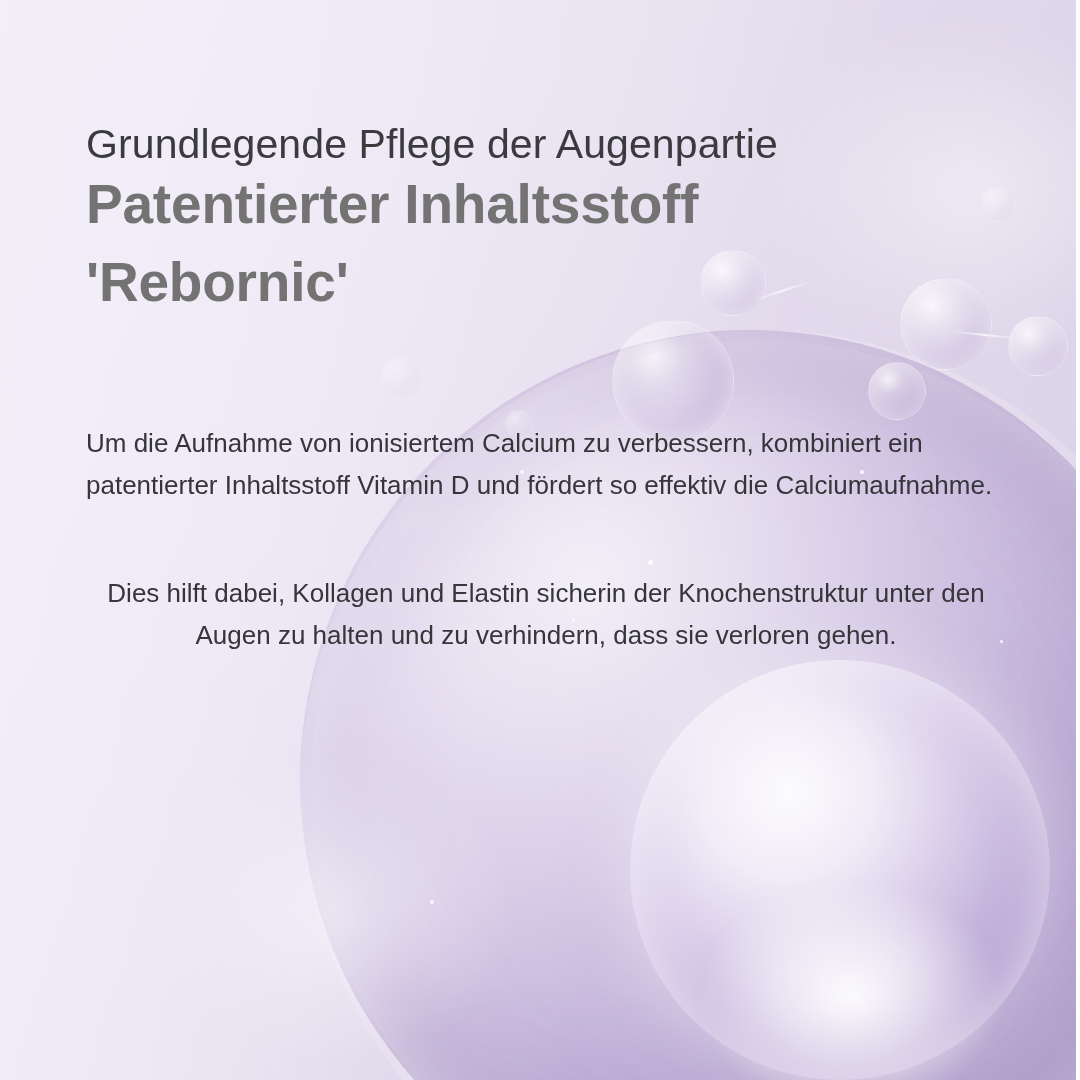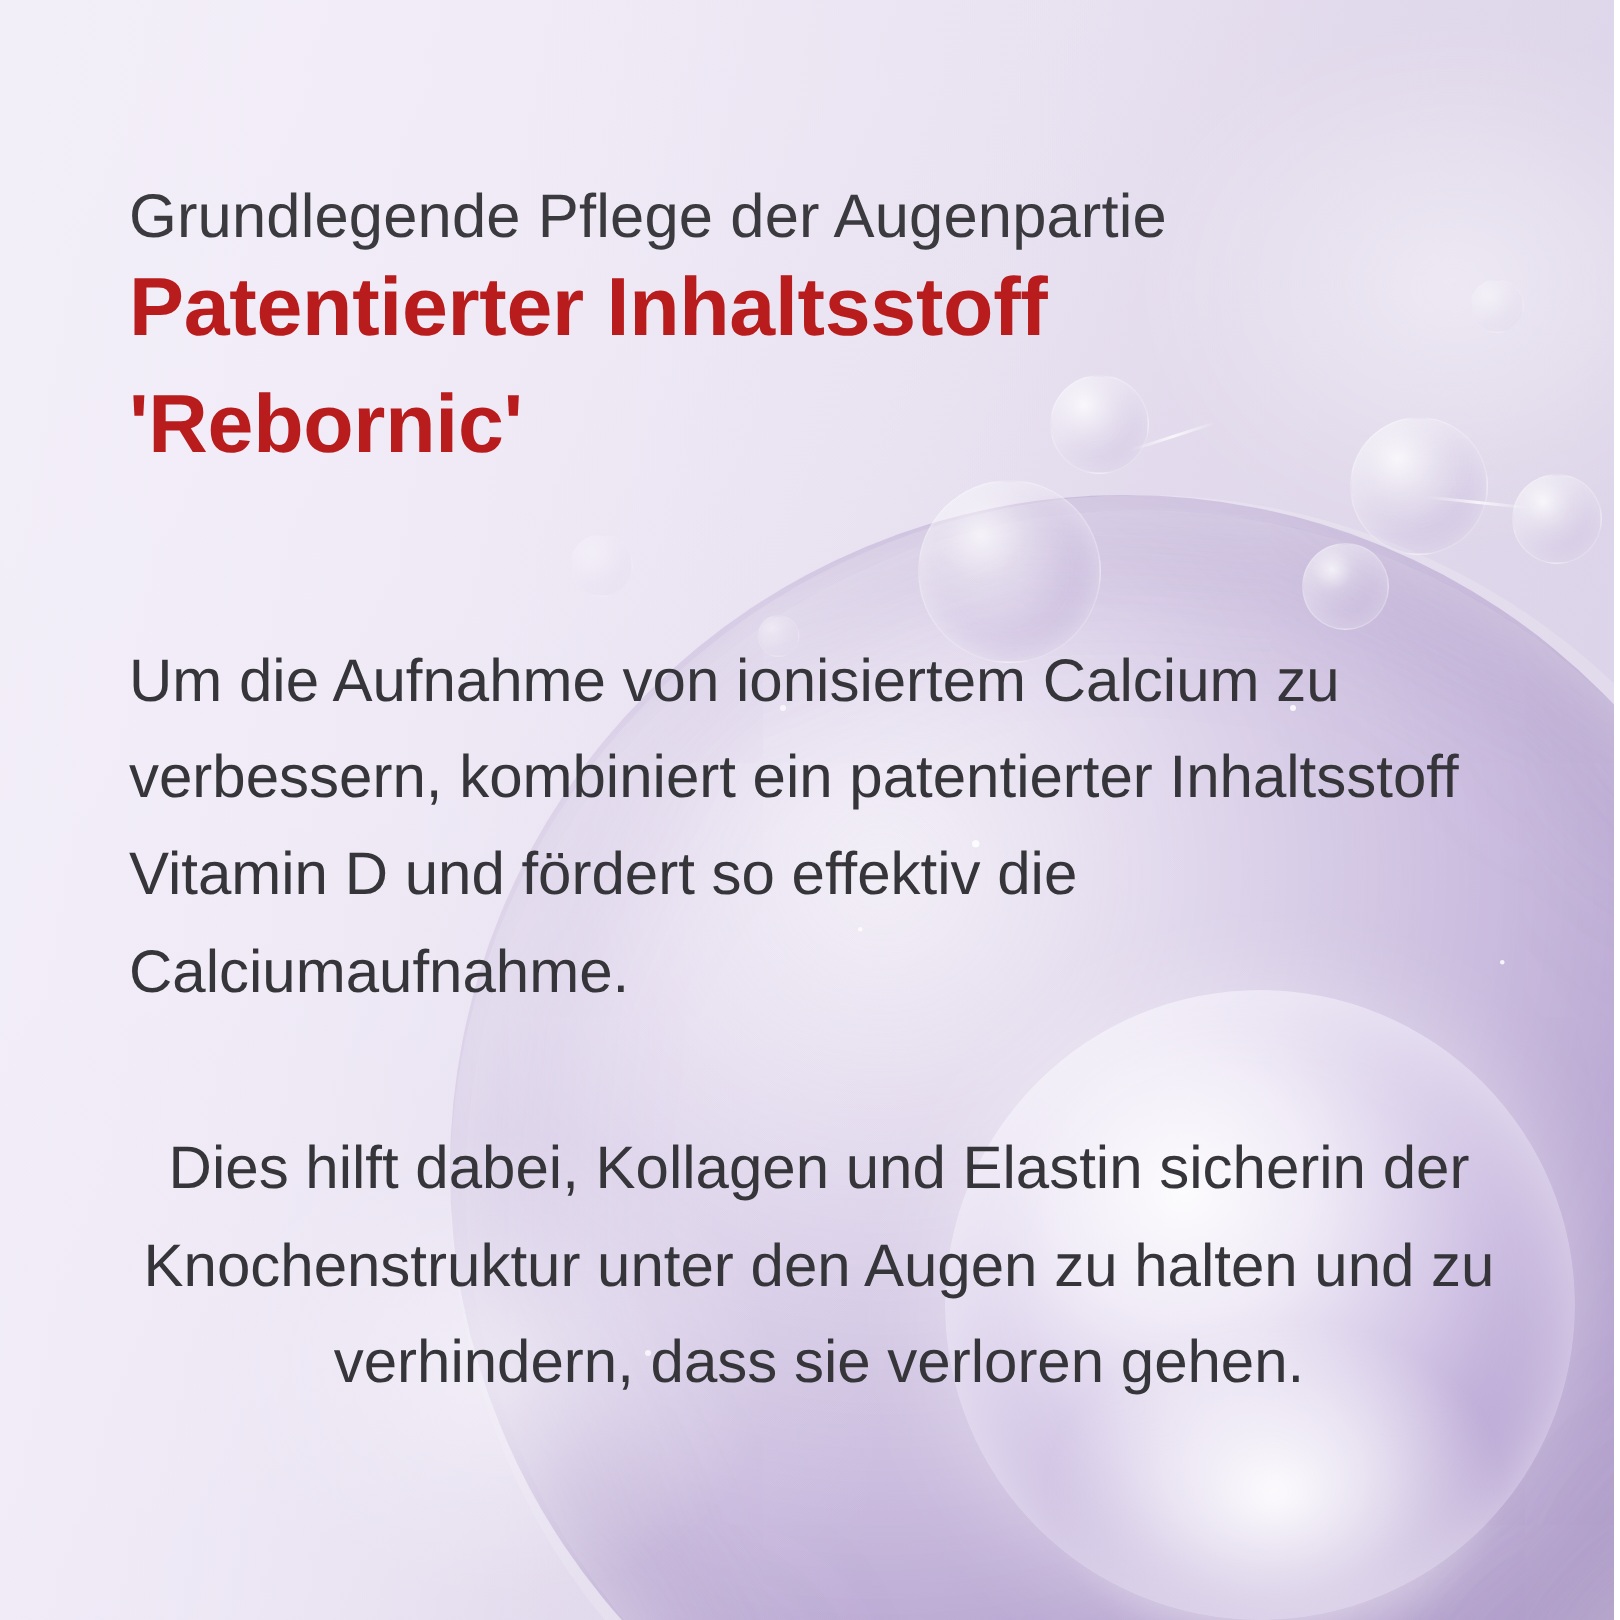--- a/index.html
+++ b/index.html
@@ -154,30 +154,30 @@
     font-size: 41px;
     color: #3b3b3f;
     letter-spacing: 0.1px;
     line-height: 1.18;
     margin: 0 0 6px 0;
     font-weight: 400;
   }
   .headline {
     font-size: 55px;
     font-weight: 700;
-    color: #b91c1c;
+    color: #737373;
     line-height: 1.12;
     margin: 0;
     letter-spacing: -0.2px;
   }
   .headline .line2 { display: block; margin-top: 16px; }
 
   .body-block {
     margin-top: 108px;
-    font-size: 40px;
+    font-size: 26px;
     color: #35353a;
     line-height: 1.62;
     font-weight: 400;
   }
   .body-block p { margin: 0; }
   .body-block .p2 { margin-top: 66px; text-align: center; }
 </style>
 </head>
 <body>
 

